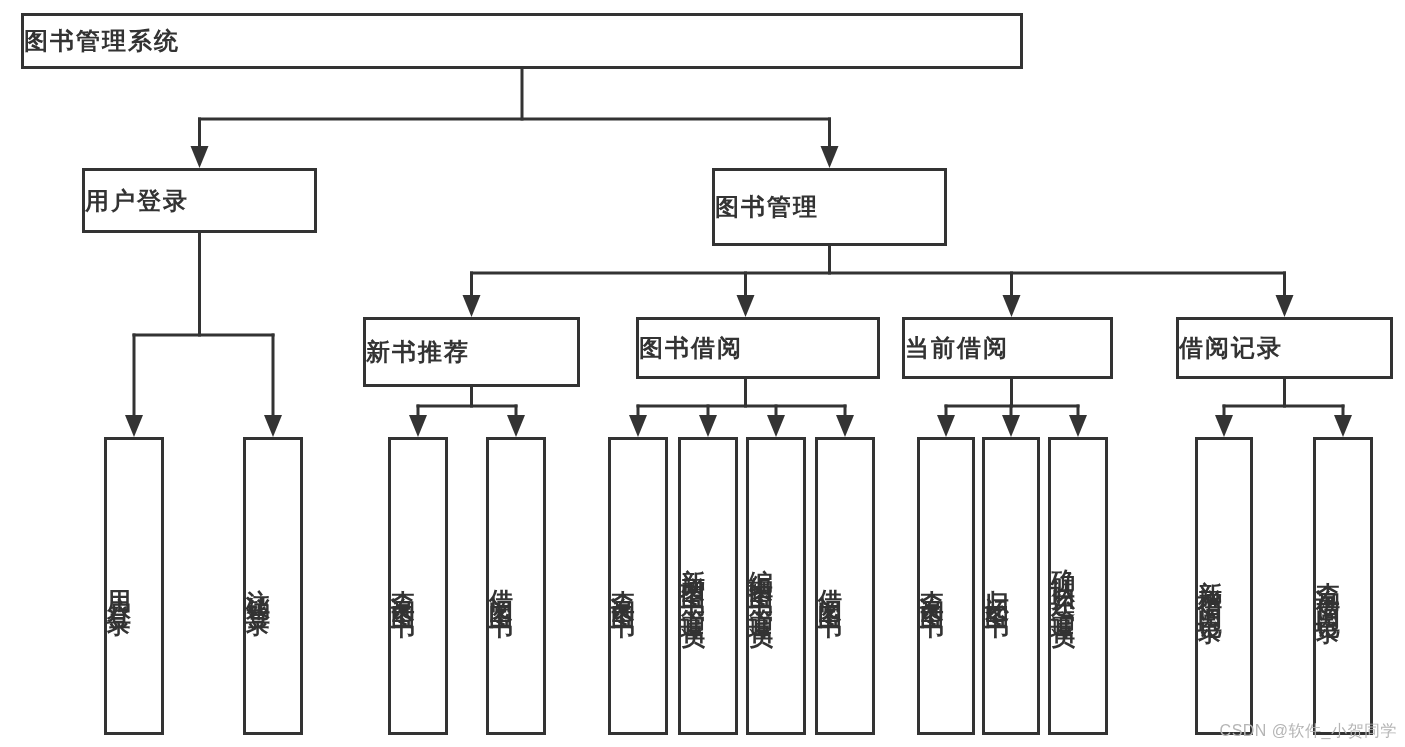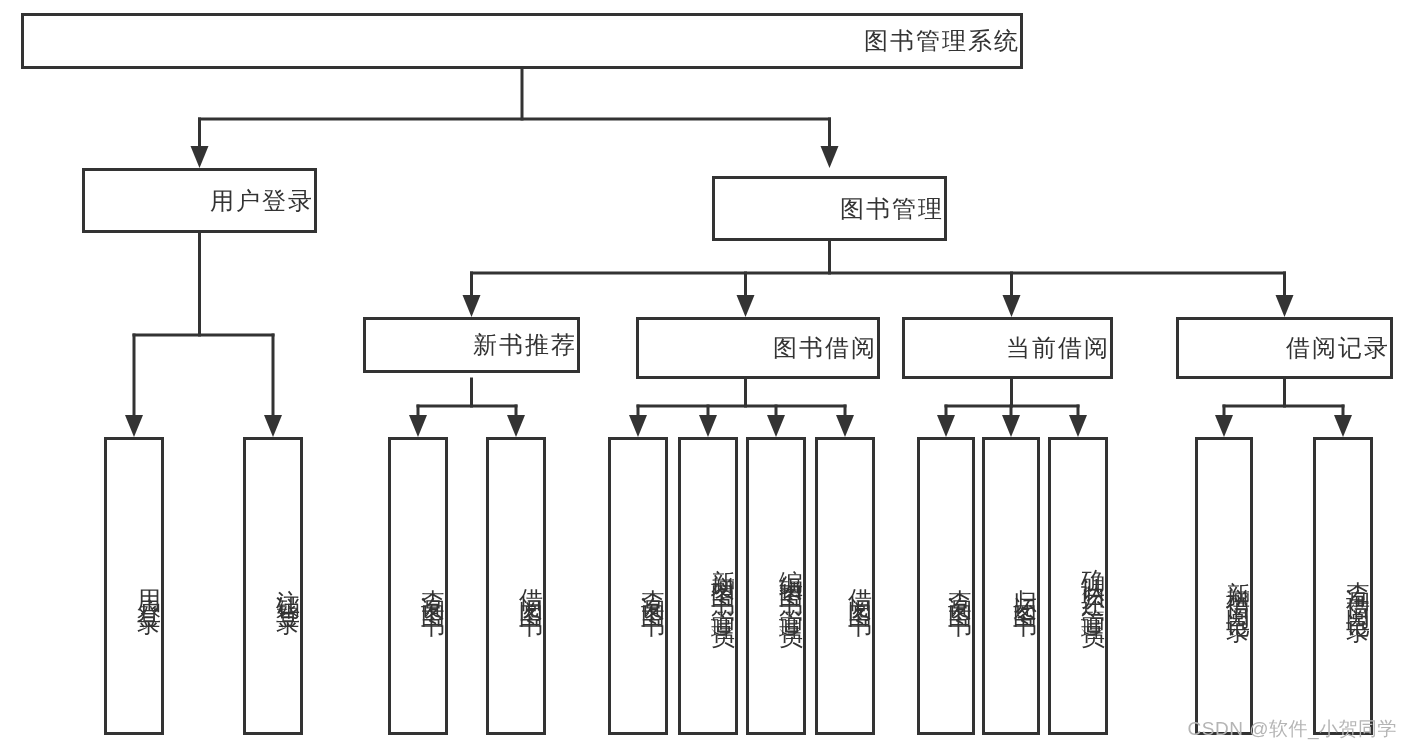--- a/index.html
+++ b/index.html
@@ -28,42 +28,43 @@
     z-index:0;
   }
   .box{
     position:absolute;
     box-sizing:border-box;
     background:var(--fill);
     border:3px solid var(--border);
     color:var(--text);
     display:flex;
     align-items:center;
-    justify-content:flex-end;
+    justify-content:flex-start;
     z-index:1;
     text-align:center;
+    font-weight:bold;
   }
   .box span{
     font-size:24px;
     letter-spacing:2px;
     white-space:nowrap;
     line-height:1;
   }
   .box.v span{
     writing-mode:vertical-rl;
     text-orientation:mixed;
     letter-spacing:8px;
     line-height:1;
     white-space:normal;
   }
   .watermark{
     position:absolute;
     right:8px;
     bottom:5px;
-    font-size:19px;
+    font-size:16px;
     letter-spacing:0.5px;
     color:var(--watermark);
     z-index:2;
     white-space:nowrap;
     text-align:right;
   }
 </style>
 </head>
 <body>
 
@@ -142,24 +143,24 @@
       </div>
       <div class="box" style="left: 82px; top: 168px; width: 235px; height: 65px;">
         <span>用户登录</span>
       </div>
       <div class="box v" style="left: 104px; top: 437px; width: 60px; height: 298px;">
         <span>用户登录</span>
       </div>
       <div class="box v" style="left: 243px; top: 437px; width: 60px; height: 298px;">
         <span>注销登录</span>
       </div>
-      <div class="box" style="left: 712px; top: 176px; width: 235px; height: 65px;">
+      <div class="box" style="left: 712px; top: 168px; width: 235px; height: 78px;">
         <span>图书管理</span>
       </div>
-      <div class="box" style="left: 363px; top: 317px; width: 217px; height: 56px;">
+      <div class="box" style="left: 363px; top: 317px; width: 217px; height: 70px;">
         <span>新书推荐</span>
       </div>
       <div class="box v" style="left: 388px; top: 437px; width: 60px; height: 298px;">
         <span>查询图书</span>
       </div>
       <div class="box v" style="left: 486px; top: 437px; width: 60px; height: 298px;">
         <span>借阅图书</span>
       </div>
       <div class="box" style="left: 636px; top: 317px; width: 244px; height: 62px;">
         <span>图书借阅</span>

